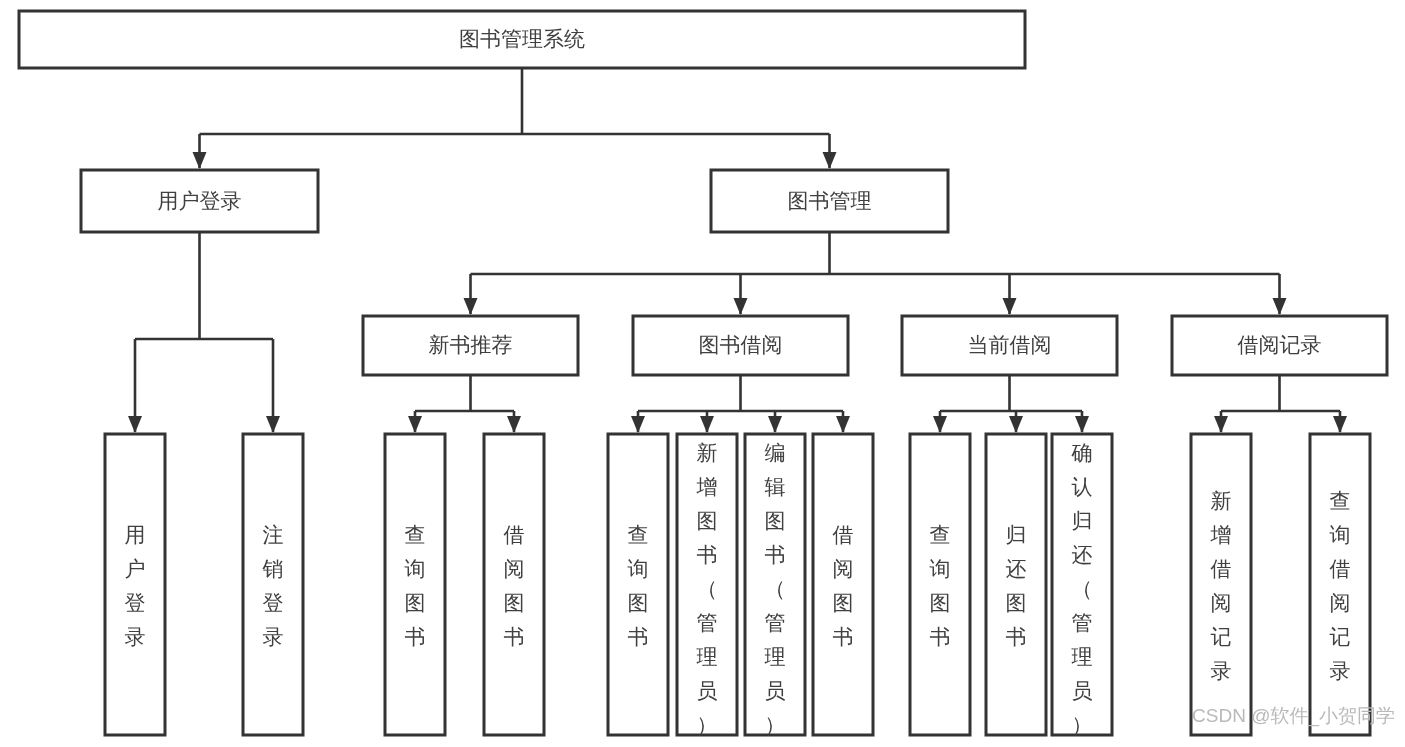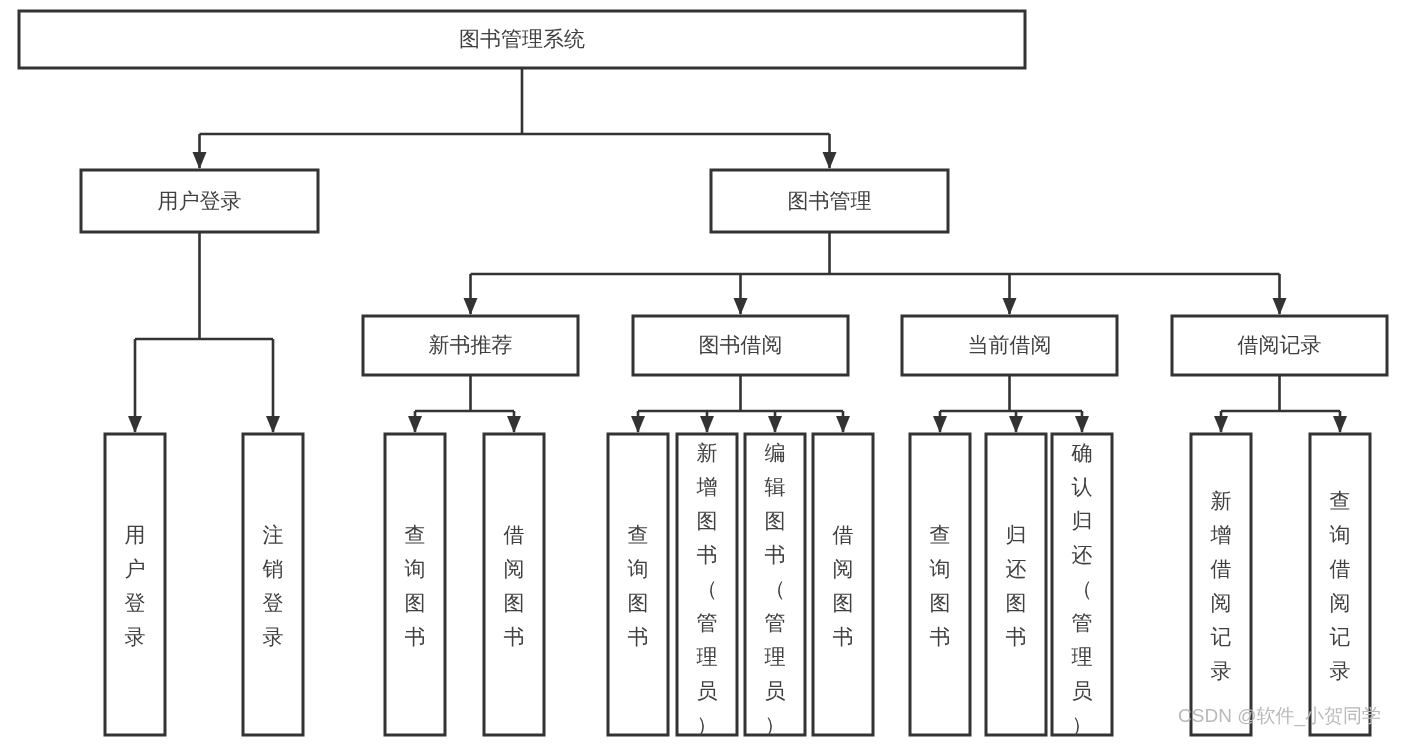--- a/index.html
+++ b/index.html
@@ -50,21 +50,21 @@
     dominant-baseline: middle;
   }
   .node-label-v {
     font-family: "Liberation Sans", "DejaVu Sans", sans-serif;
     font-size: 21px;
     fill: #404040;
     text-anchor: middle;
   }
   .watermark-text {
     position: absolute;
-    right: 24px;
+    right: 10px;
     bottom: 6px;
     font-family: "Liberation Sans", "DejaVu Sans", sans-serif;
     font-size: 19px;
     color: #b9b9b9;
     white-space: nowrap;
     user-select: none;
   }
 </style>
 </head>
 <body>

